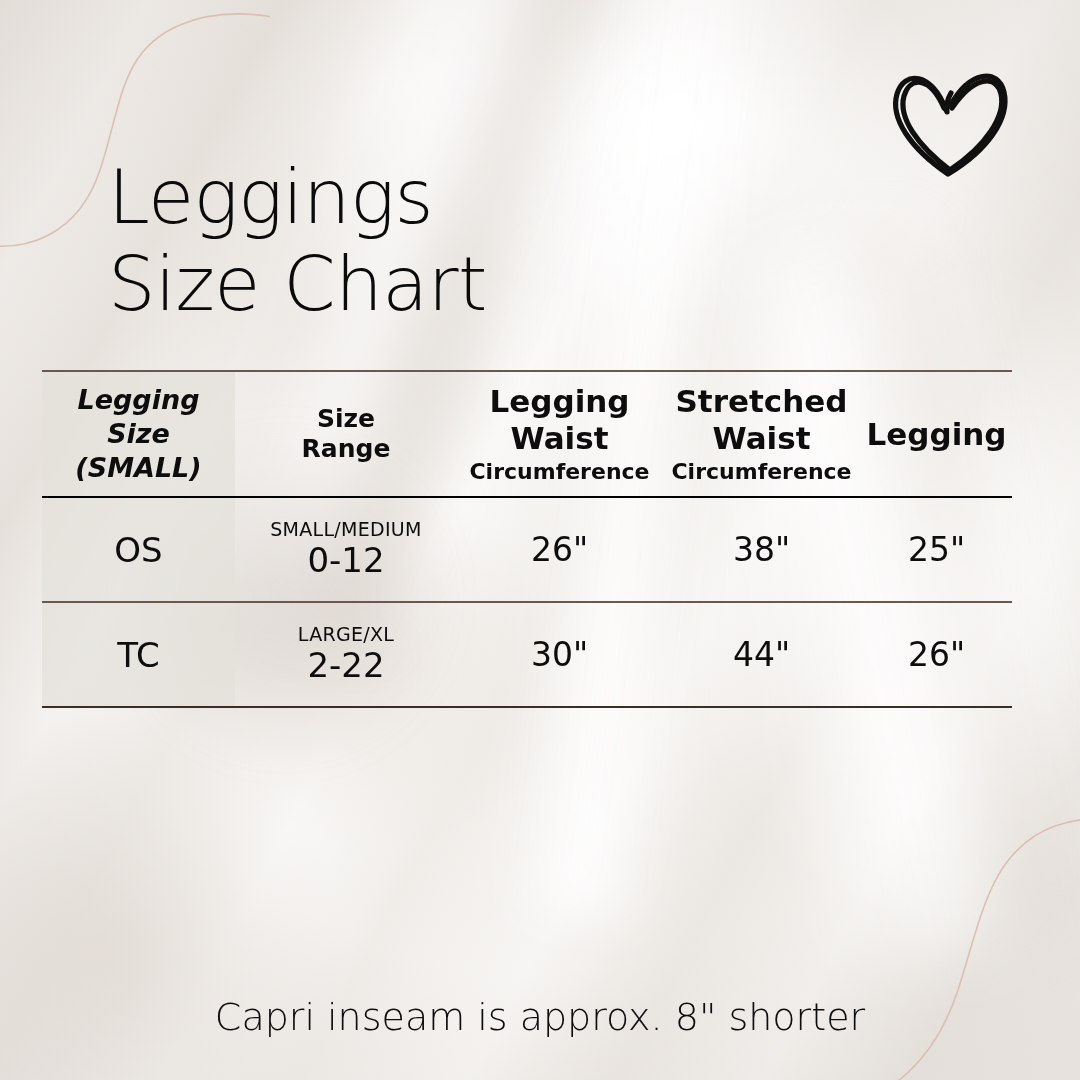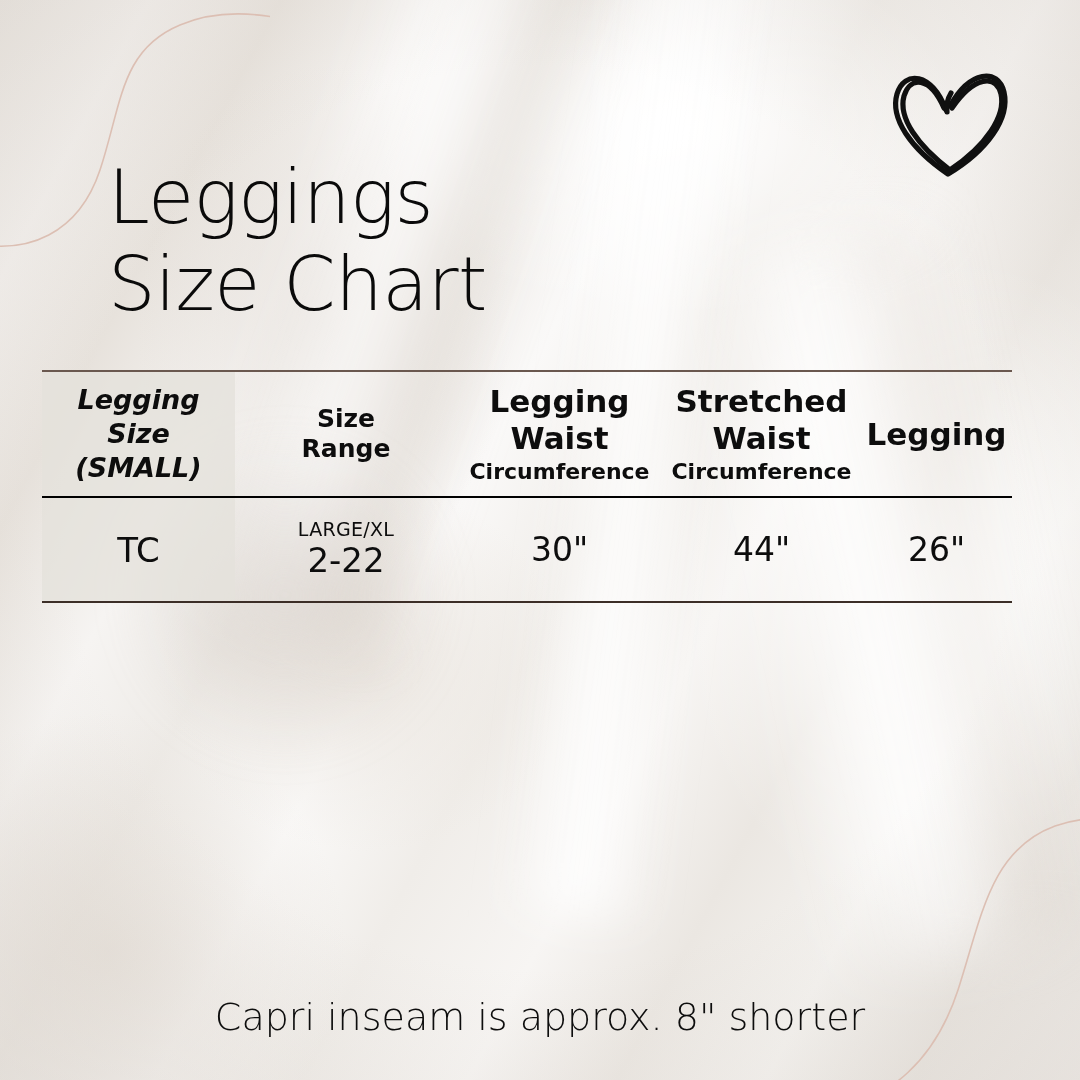--- a/index.html
+++ b/index.html
@@ -203,20 +203,30 @@
         <th class="h-stack">
           <span class="big">Stretched</span>
           <span class="big">Waist</span>
           <span class="sub">Circumference</span>
         </th>
         <th class="h-inseam">Legging</th>
       </tr>
     </thead>
     <tbody>
 
+      <tr>
+        <td class="cell-size col-tint">OS</td>
+        <td class="cell-range">
+          <span class="range-label">SMALL/MEDIUM</span>
+          <span class="range-value">0-12</span>
+        </td>
+        <td class="cell-num">26"</td>
+        <td class="cell-num">38"</td>
+        <td class="cell-num">25"</td>
+      </tr>
 
       <tr>
         <td class="cell-size col-tint">TC</td>
         <td class="cell-range">
           <span class="range-label">LARGE/XL</span>
           <span class="range-value">2-22</span>
         </td>
         <td class="cell-num">30"</td>
         <td class="cell-num">44"</td>
         <td class="cell-num">26"</td>

